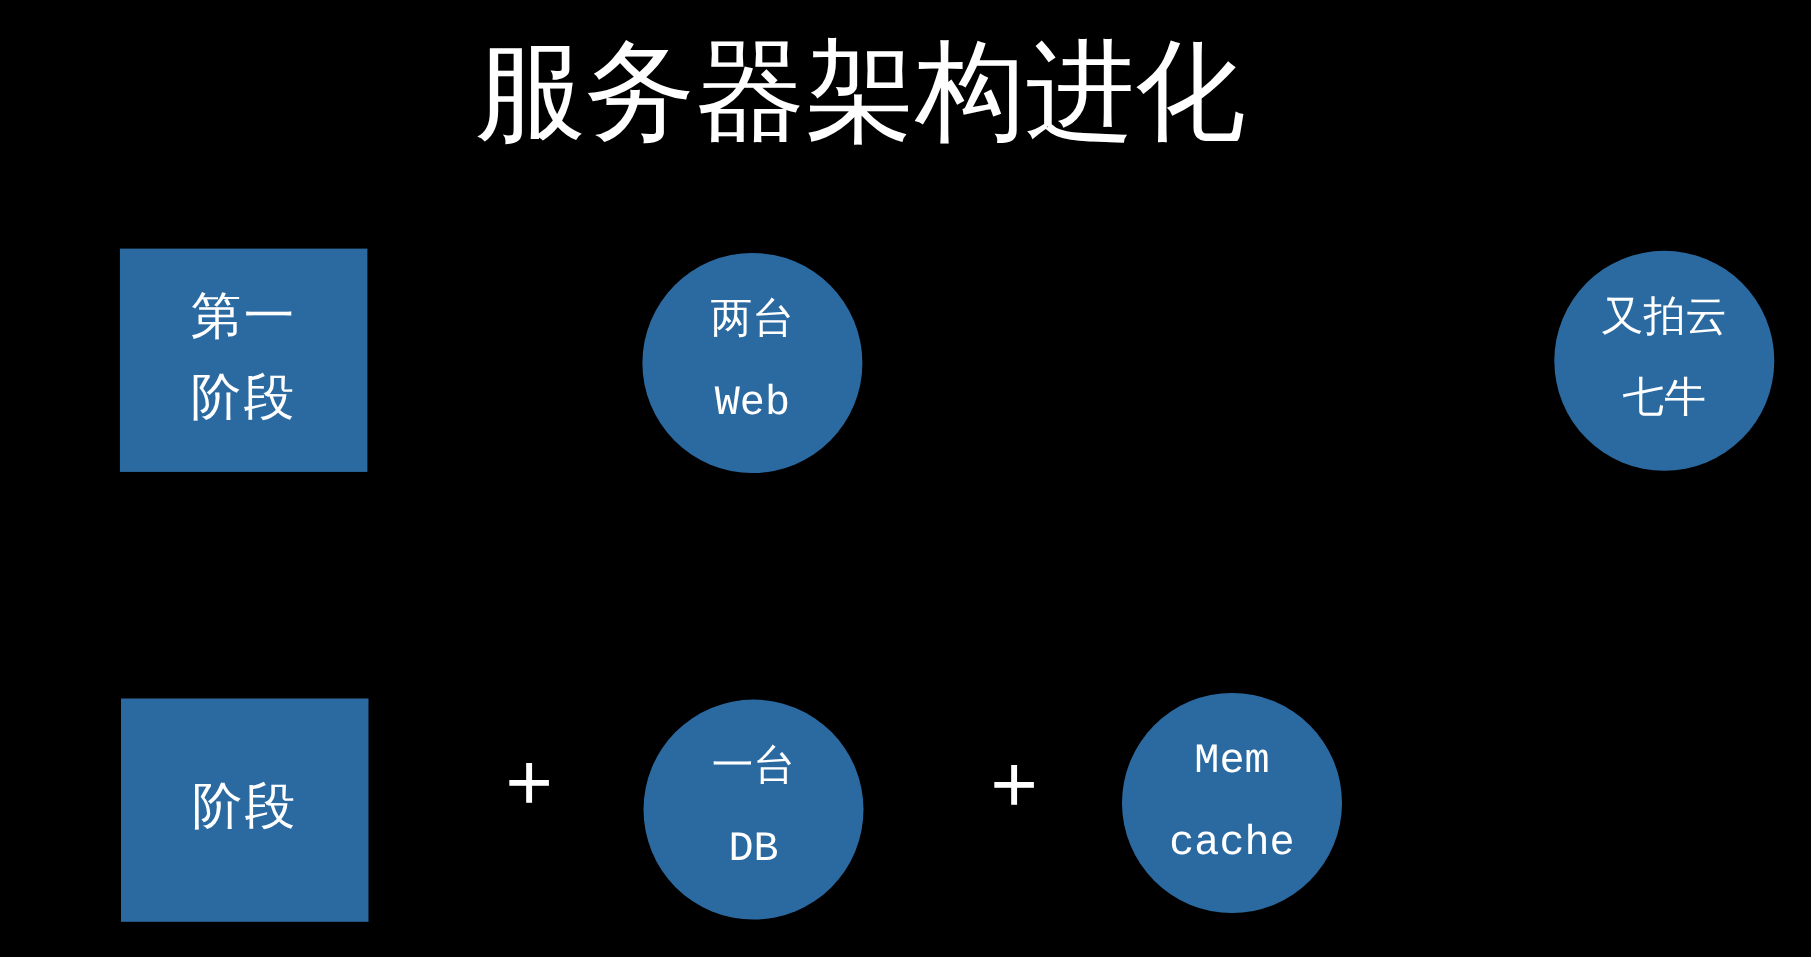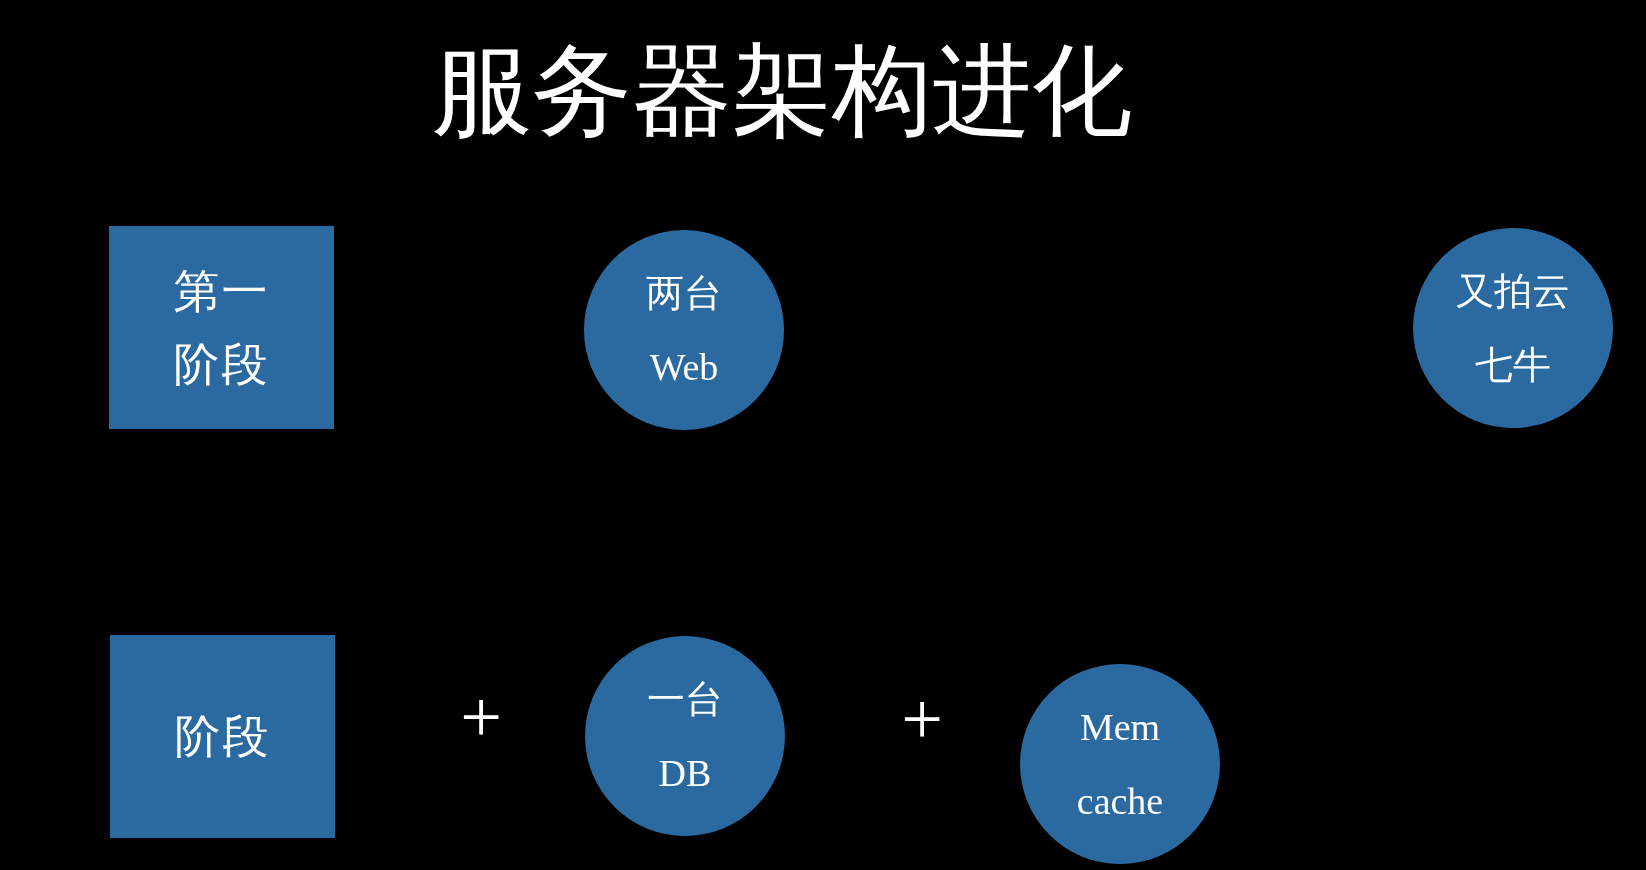--- a/index.html
+++ b/index.html
@@ -7,21 +7,21 @@
     --shape-fill:#2b6aa1;
     --text:#ffffff;
   }
   *{box-sizing:border-box;}
   html,body{margin:0;padding:0;background:var(--background);}
   .slide{
     position:relative;
     width:1646px;height:870px;
     background:var(--background);
     overflow:hidden;
-    font-family:Liberation Serif, serif;
+    font-family:Liberation Mono, monospace;
     color:var(--text);
     padding-left:10px;
   }
   .title{
     position:absolute;
     left:0;top:22px;width:1564px;
     margin:0;
     text-align:center;
     font-size:100px;
     line-height:140px;
@@ -51,21 +51,21 @@
     justify-content:center;align-items:center;
     font-size:38px;line-height:56px;
     font-weight:300;
     text-align:center;
     gap:18px;
   }
   .c1{left:584px;top:230px;}
   .c2{left:1019px;top:230px;}
   .c3{left:1413px;top:228px;}
   .c4{left:585px;top:636px;}
-  .c5{left:1020px;top:664px;}
+  .c5{left:1020px;top:630px;}
   .plus{
     position:absolute;
     transform:translate(-50%,-50%);
     font-size:74px;
     font-weight:300;
     color:var(--text);
     line-height:1;
   }
   .plus1{left:481px;top:717px;}
   .plus2{left:922px;top:719px;}

